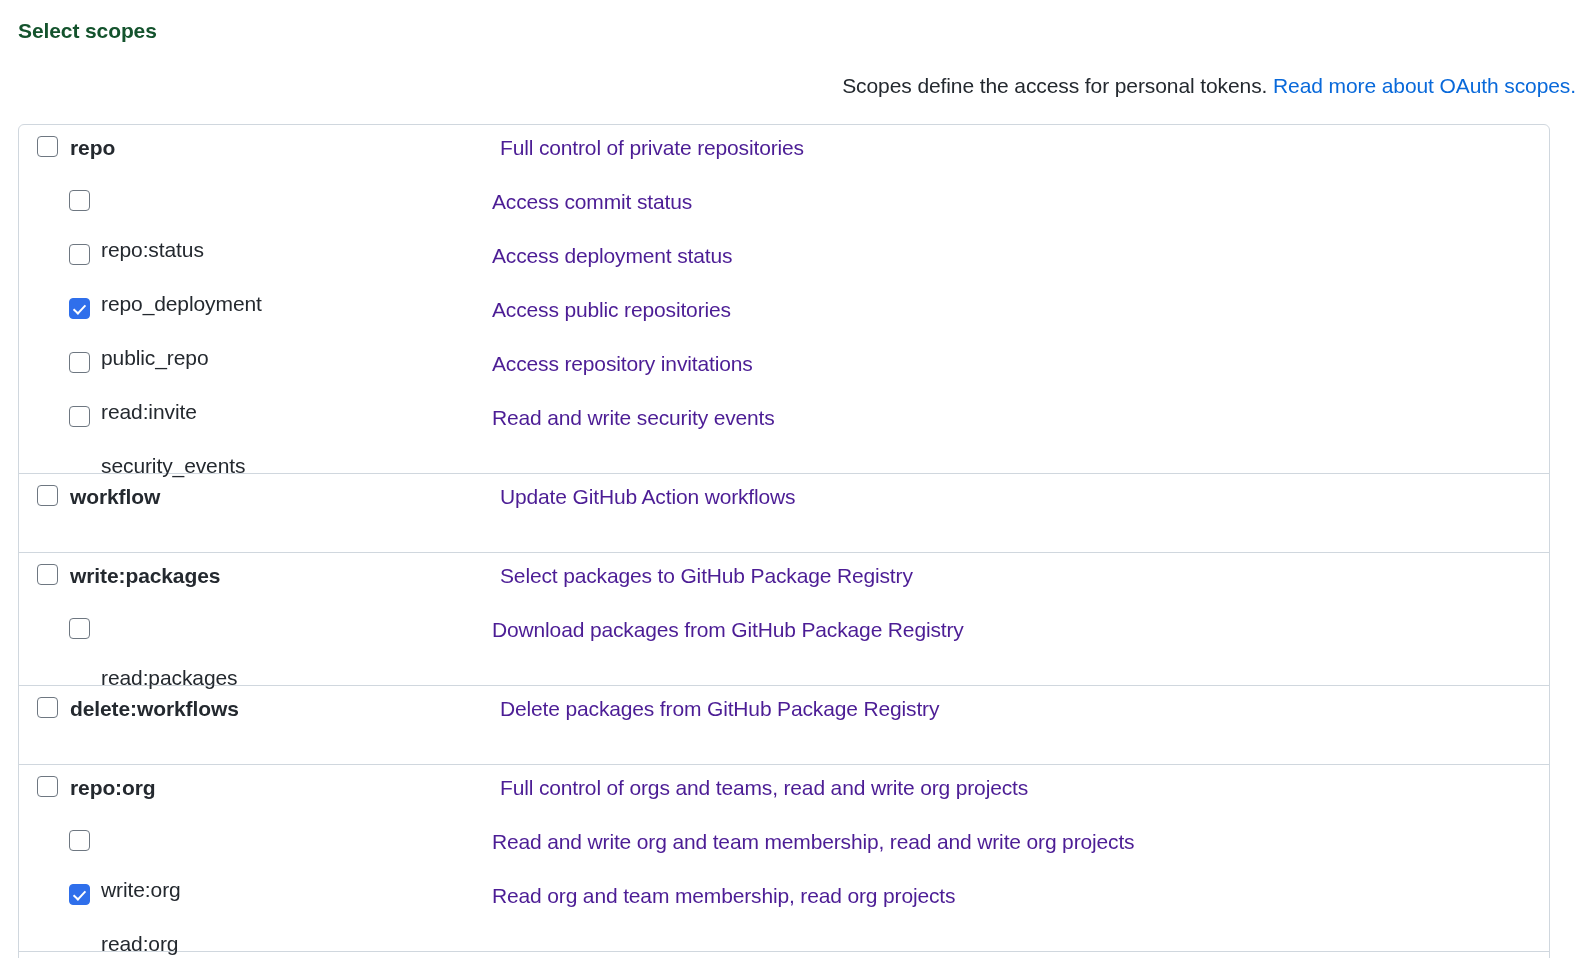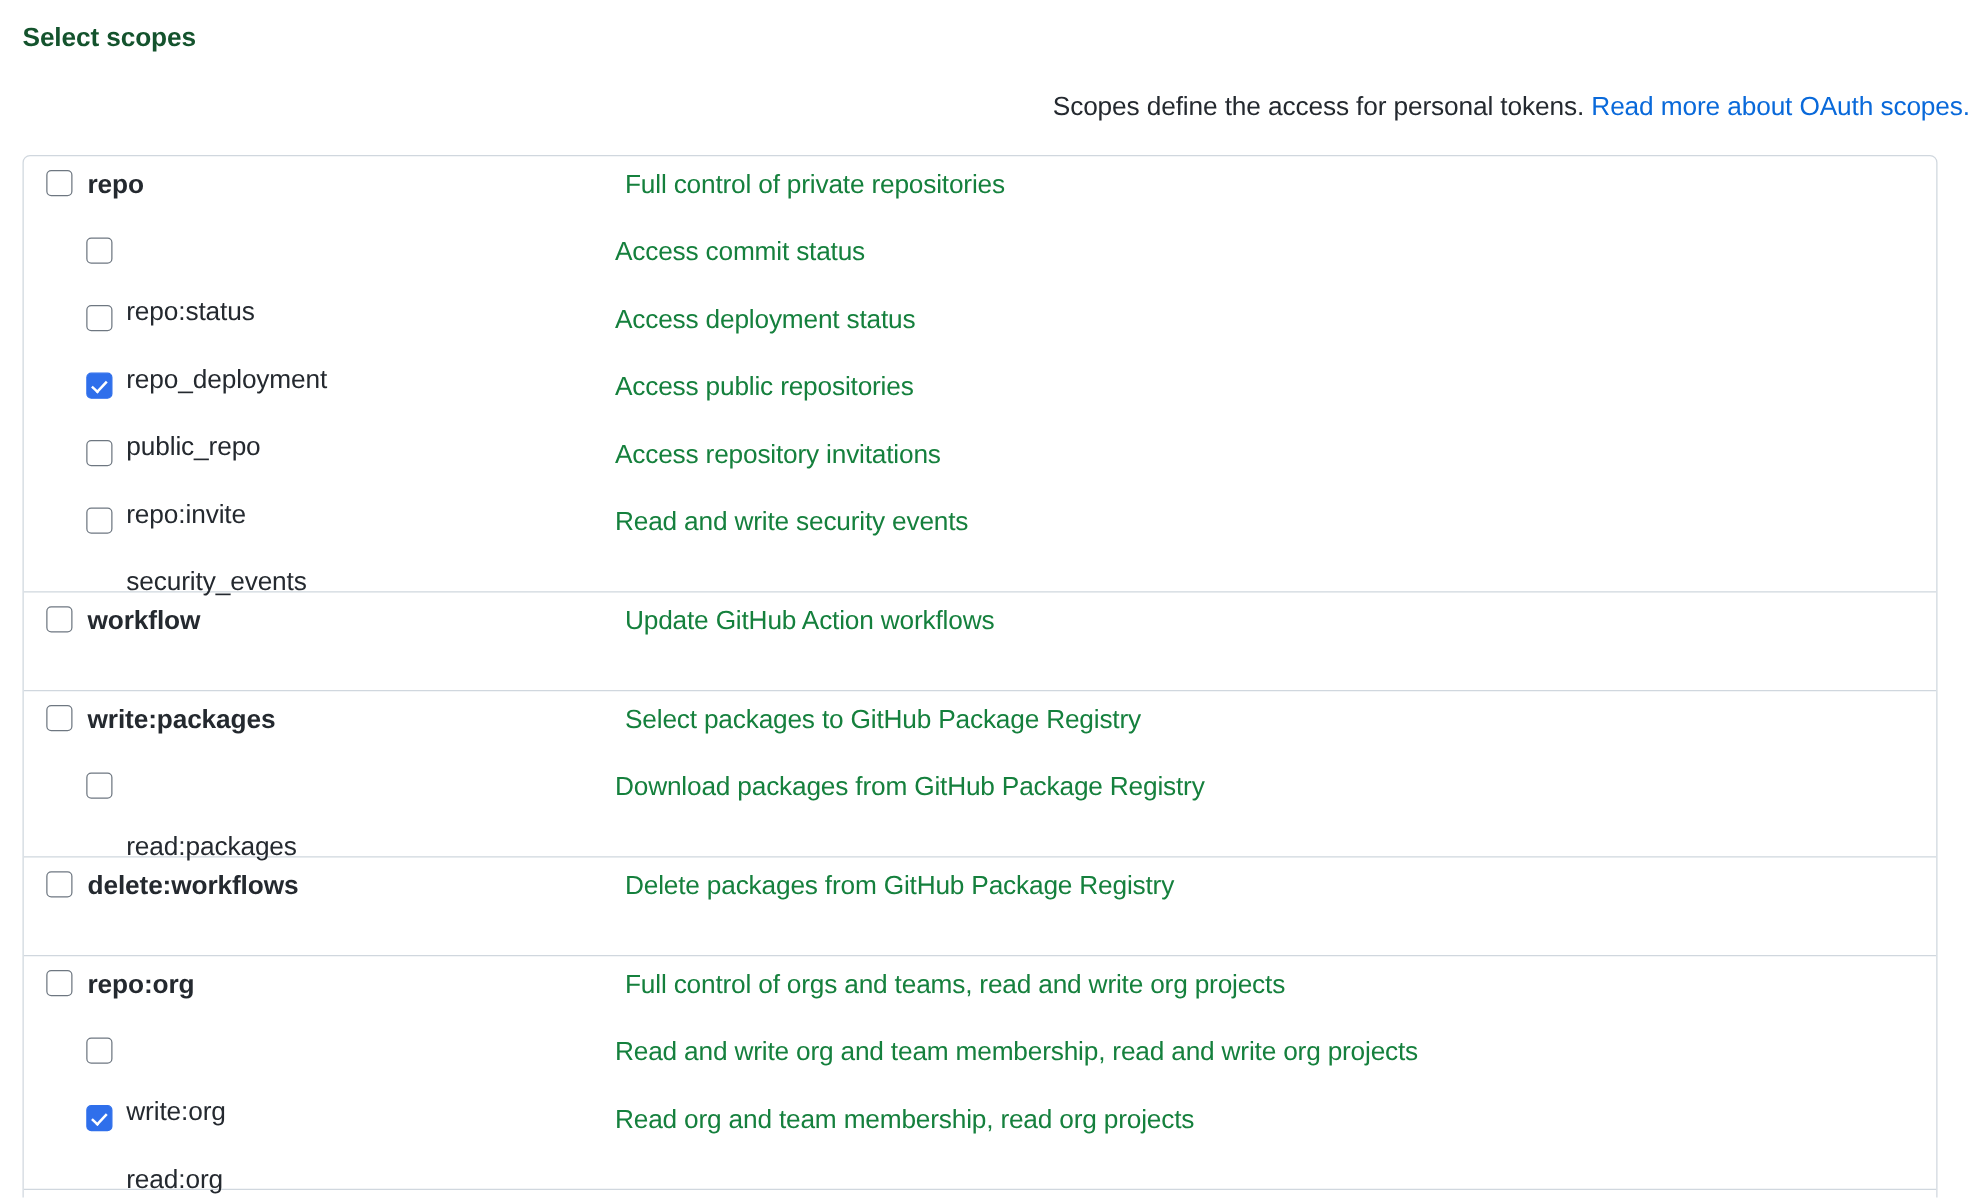--- a/index.html
+++ b/index.html
@@ -121,21 +121,21 @@
   }
   .scope-row.child .scope-label {
     font-weight: normal;
     padding-left: 11px;
     margin-top: 48px;
   }
 
   .scope-desc {
     font-size: 21px;
     line-height: 24px;
-    color: #15803d;
+    color: #4c1d95;
     letter-spacing: -0.15px;
     white-space: nowrap;
   }
   
   .scope-row.parent .scope-desc {
     position: absolute;
     left: 481px;
   }
   
   .scope-row.child .scope-desc {
@@ -184,21 +184,21 @@
           <span class="cb-cell">
             <span class="checkbox checked"></span>
           </span>
           <span class="scope-label">public_repo</span>
           <span class="scope-desc">Access public repositories</span>
         </div>
         <div class="scope-row child">
           <span class="cb-cell">
             <span class="checkbox"></span>
           </span>
-          <span class="scope-label">repo:invite</span>
+          <span class="scope-label">read:invite</span>
           <span class="scope-desc">Access repository invitations</span>
         </div>
         <div class="scope-row child">
           <span class="cb-cell">
             <span class="checkbox"></span>
           </span>
           <span class="scope-label">security_events</span>
           <span class="scope-desc">Read and write security events</span>
         </div>
       </div>

